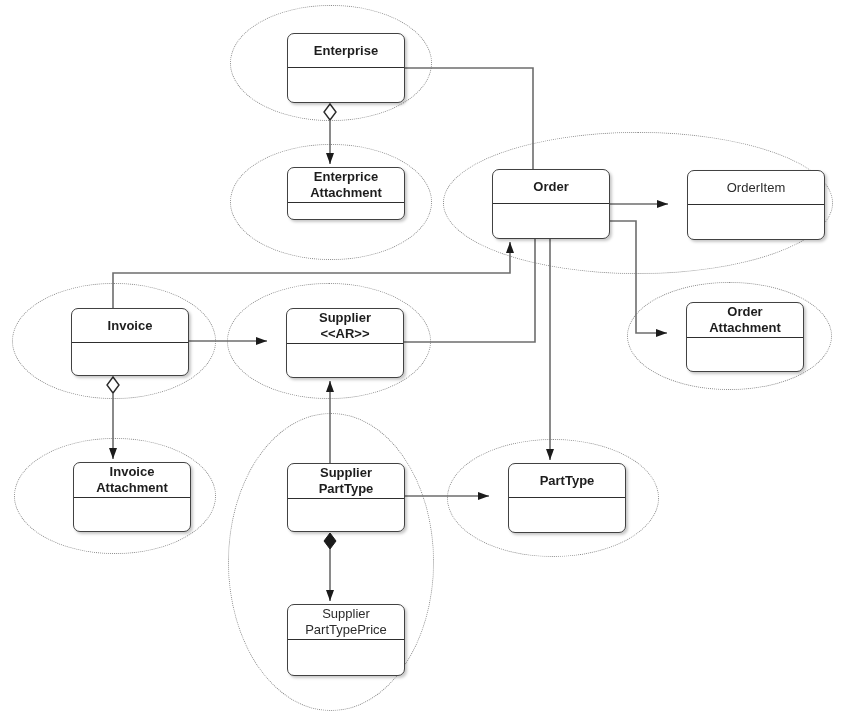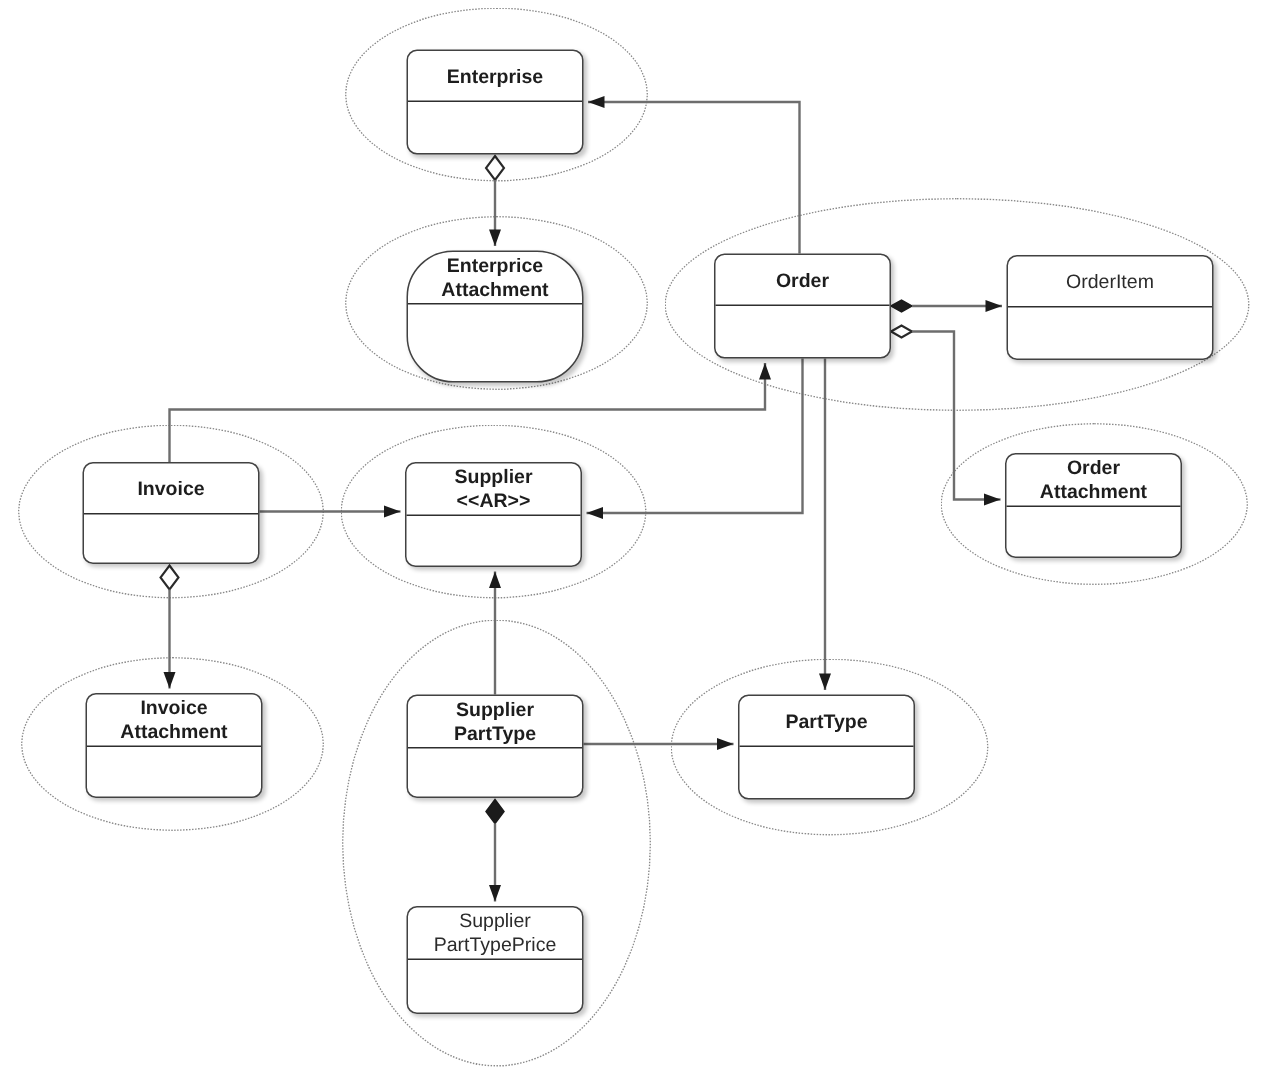--- a/index.html
+++ b/index.html
@@ -27,20 +27,21 @@
   .diamond-filled { fill: #1b1b1b; stroke: #1b1b1b; stroke-width: 1; }
   .node {
     position: absolute;
     background: #ffffff;
     border: 1.5px solid #424242;
     border-radius: 7px;
     box-shadow: 2px 2px 3px rgba(0,0,0,0.22);
     display: flex;
     flex-direction: column;
     box-sizing: border-box;
+    margin-left: 16px;
   }
   .node-title {
     flex: 0 0 auto;
     min-height: 31px;
     border-bottom: 1.4px solid #2e2e2e;
     display: flex;
     align-items: center;
     justify-content: center;
     text-align: center;
     font-size: 13px;
@@ -127,21 +128,21 @@
       <polygon class="diamond-filled" points="330,533 336,541 330,549 324,541"></polygon>
       <path class="edge-line" marker-end="url(#arrow)" d="M330,549 L330,601"></path>
     </g>
   </svg>
 
   <div class="node" style="left:271px; top:33px;  width:118px; height:70px;">
     <div class="node-title">Enterprise</div>
     <div class="node-body"></div>
   </div>
 
-  <div class="node" style="left:271px; top:167px; width:118px; height:88px;border-radius:31px;">
+  <div class="node" style="left:271px; top:167px; width:118px; height:53px;">
     <div class="node-title">Enterprice
 Attachment</div>
     <div class="node-body"></div>
   </div>
 
   <div class="node" style="left:476px; top:169px; width:118px; height:70px;">
     <div class="node-title">Order</div>
     <div class="node-body"></div>
   </div>
 

